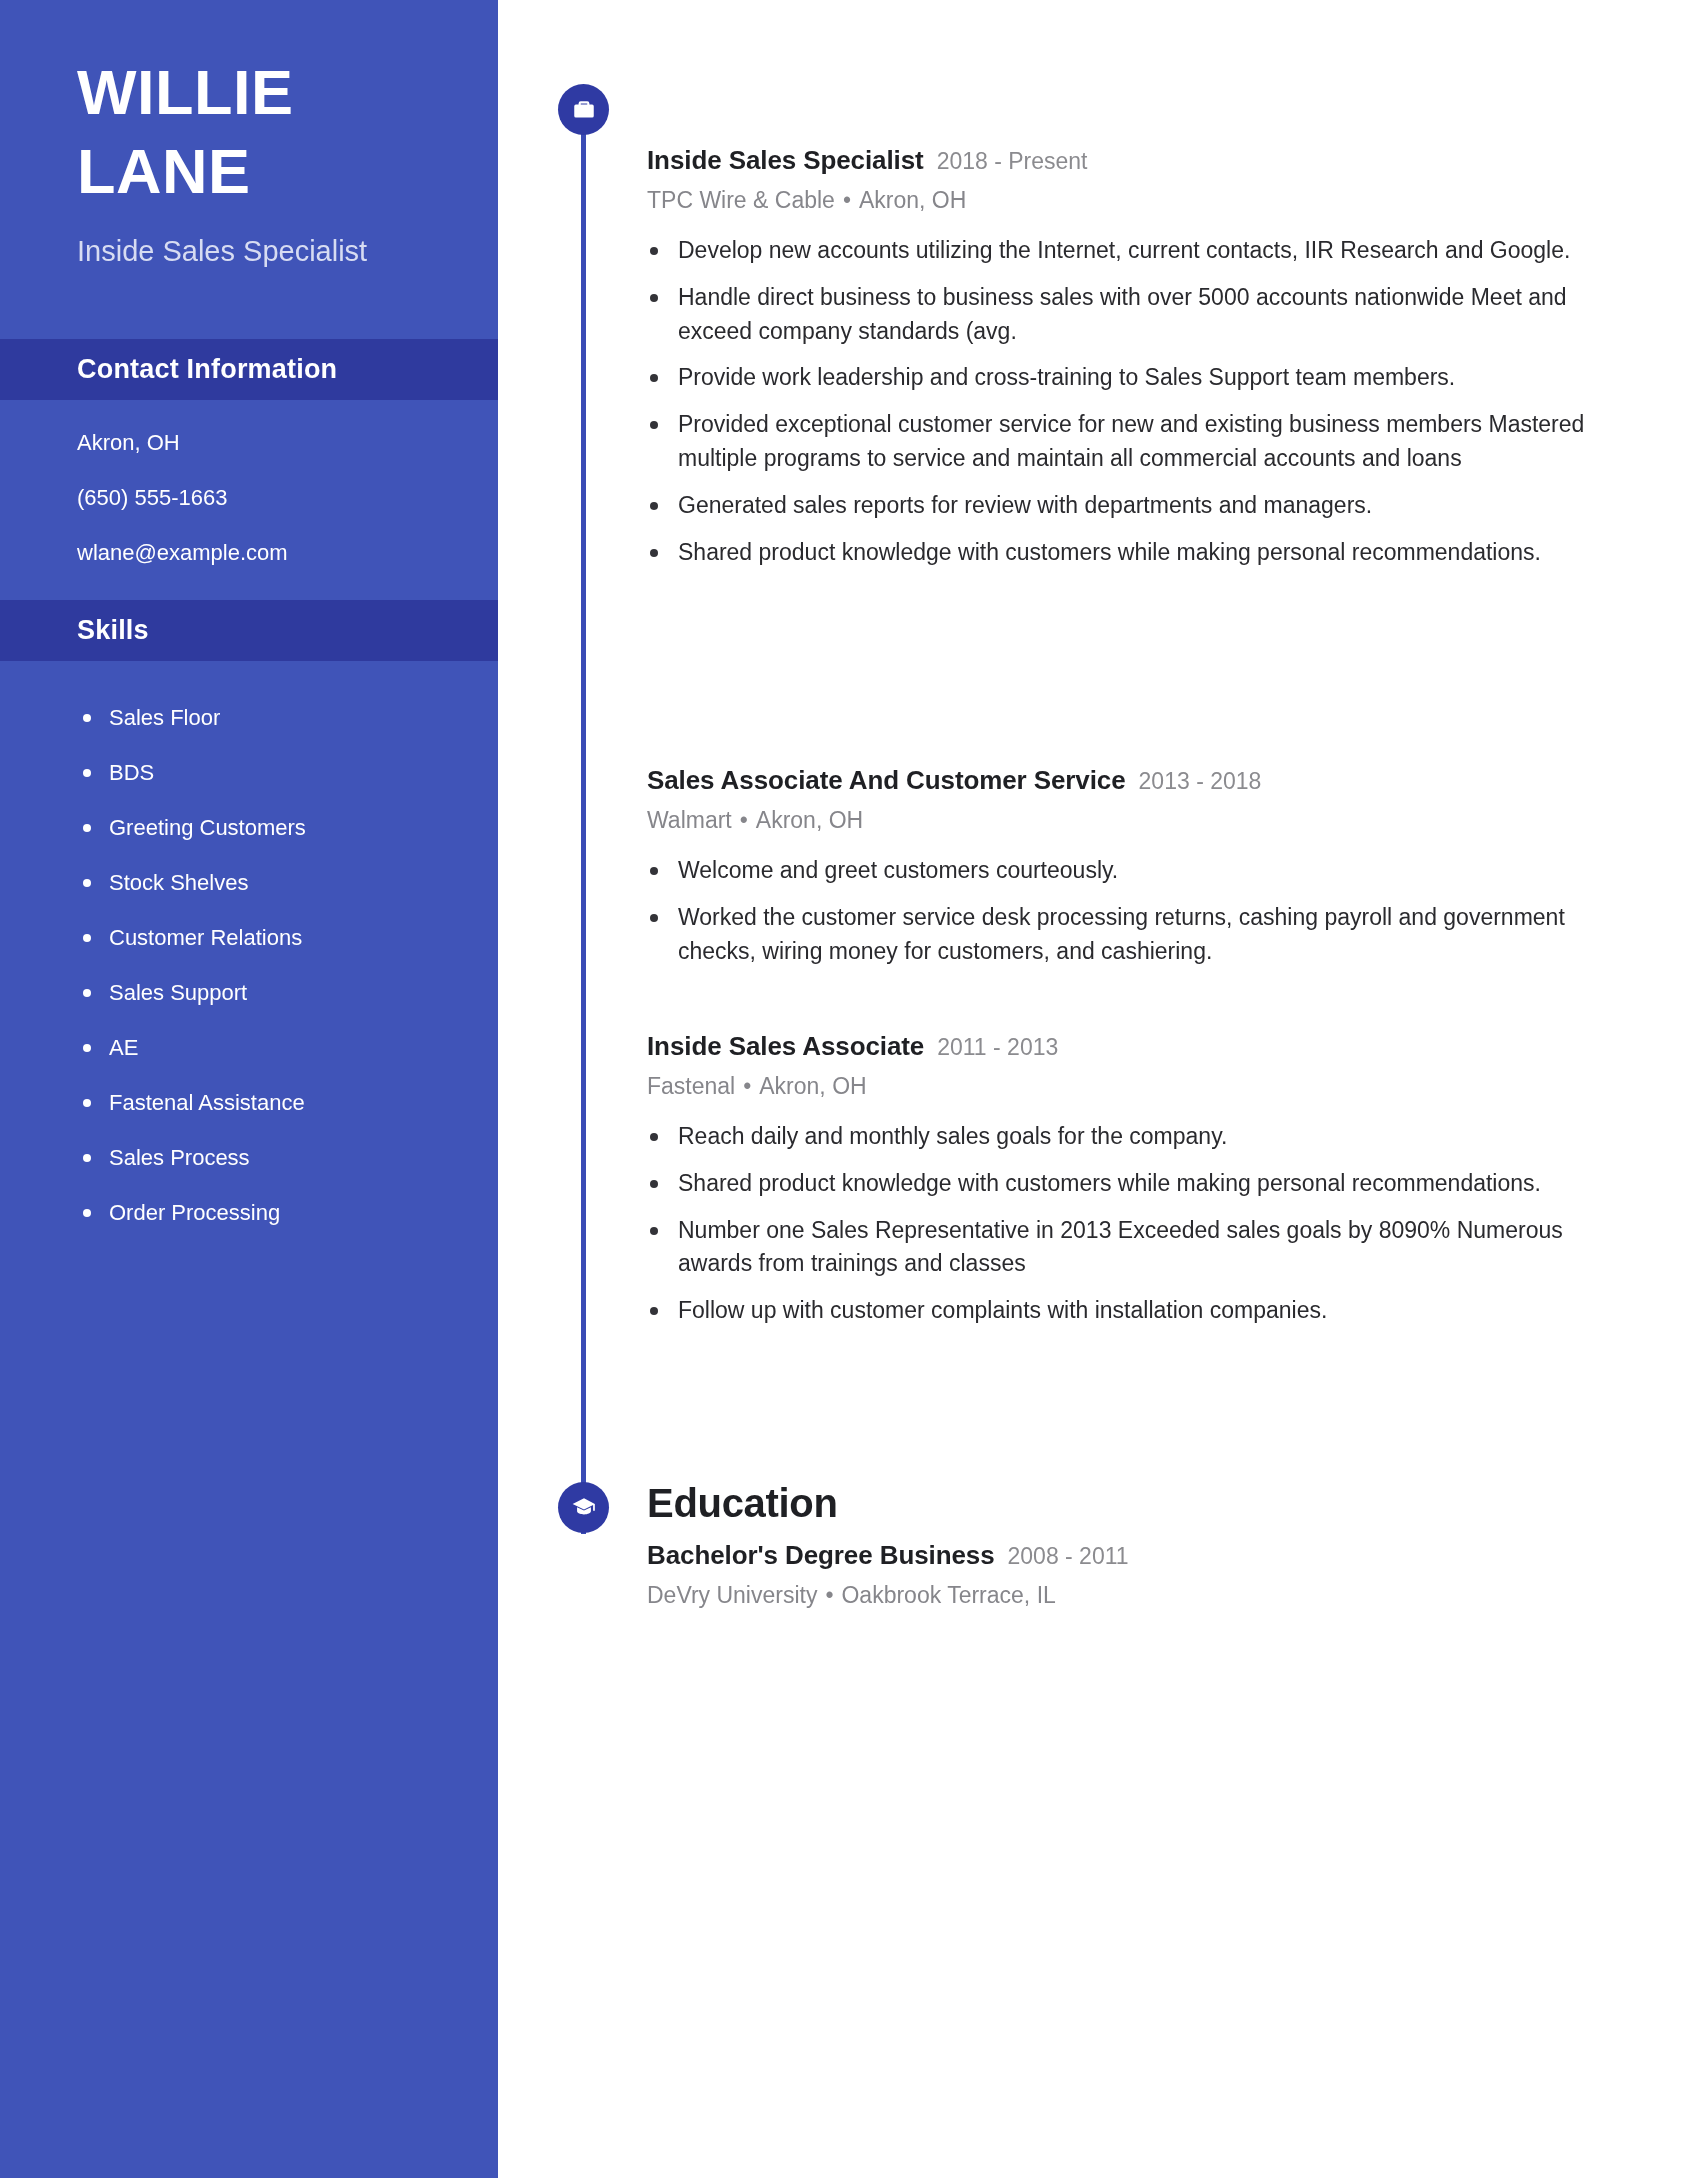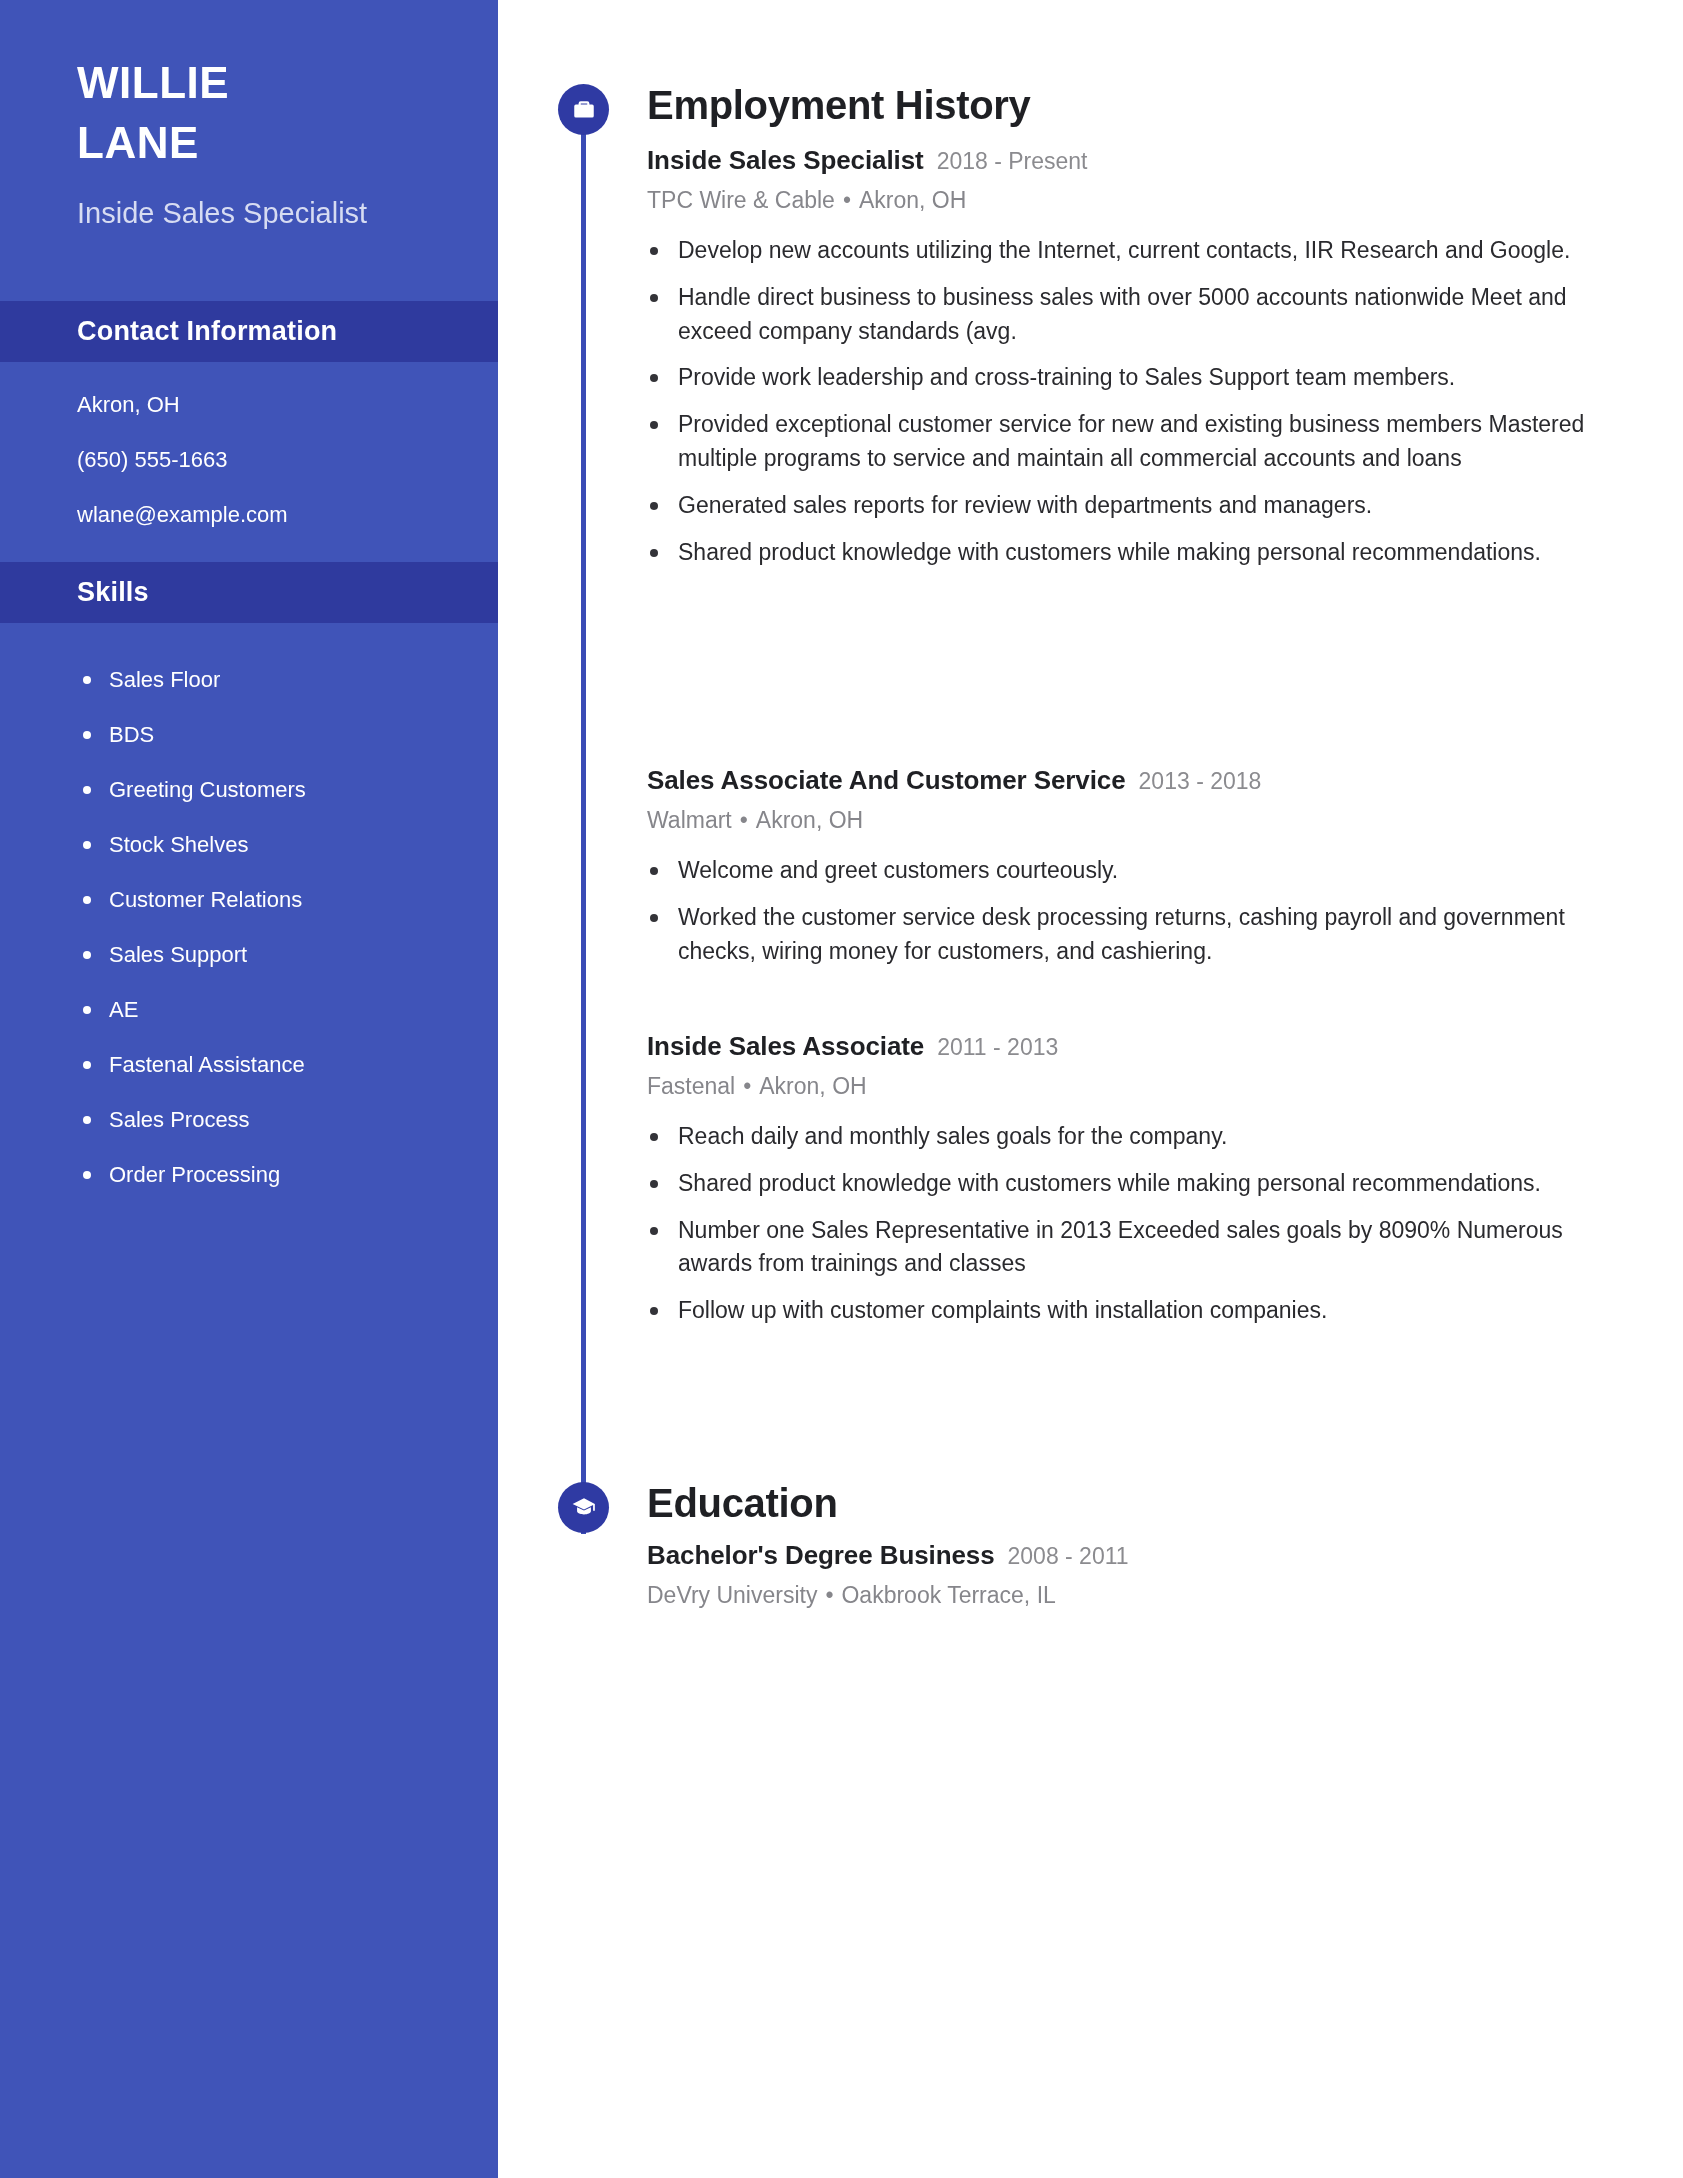--- a/index.html
+++ b/index.html
@@ -13,21 +13,21 @@
 
   
   .sidebar {
     position:absolute; left:0; top:0;
     width:498px; height:2178px;
     background:#4054b8;
     color:#ffffff;
   }
   .name-block { padding:61px 0 0 77px; }
   .name-line {
-    font-size:44px; font-weight:bold; line-height:1.0;
+    font-size:63px; font-weight:bold; line-height:1.0;
     letter-spacing:0.5px; color:#ffffff;
   }
   .name-line.second { margin-top:16px; }
   .job-title {
     margin-top:30px; font-size:29px; line-height:1.28;
     color:#d7dcf2; font-weight:400; max-width:297px;
   }
 
   .sec-head {
     background:#2f3a9e;
@@ -140,21 +140,20 @@
 
   <main class="main">
 
     <div class="timeline"></div>
 
     <div class="sec-icon" style="top:84px">
       <svg width="26" height="26" viewBox="0 0 24 24" fill="#ffffff" aria-hidden="true">
         <path d="M9 4h6a2 2 0 0 1 2 2v1h2.5A1.5 1.5 0 0 1 21 8.5v9A1.5 1.5 0 0 1 19.5 19h-15A1.5 1.5 0 0 1 3 17.5v-9A1.5 1.5 0 0 1 4.5 7H7V6a2 2 0 0 1 2-2zm0 3h6V6H9v1z"></path>
       </svg>
     </div>
-    <div class="sec-title" style="top:85px">Employment History</div>
 
     <div class="entry" style="top:147px">
       <div class="entry-head">
         <span class="entry-role">Inside Sales Specialist</span>
         <span class="entry-dates">2018 - Present</span>
       </div>
       <div class="entry-sub">
         <span>TPC Wire &amp; Cable</span><span class="dot">•</span><span>Akron, OH</span>
       </div>
       <ul class="bullets">

